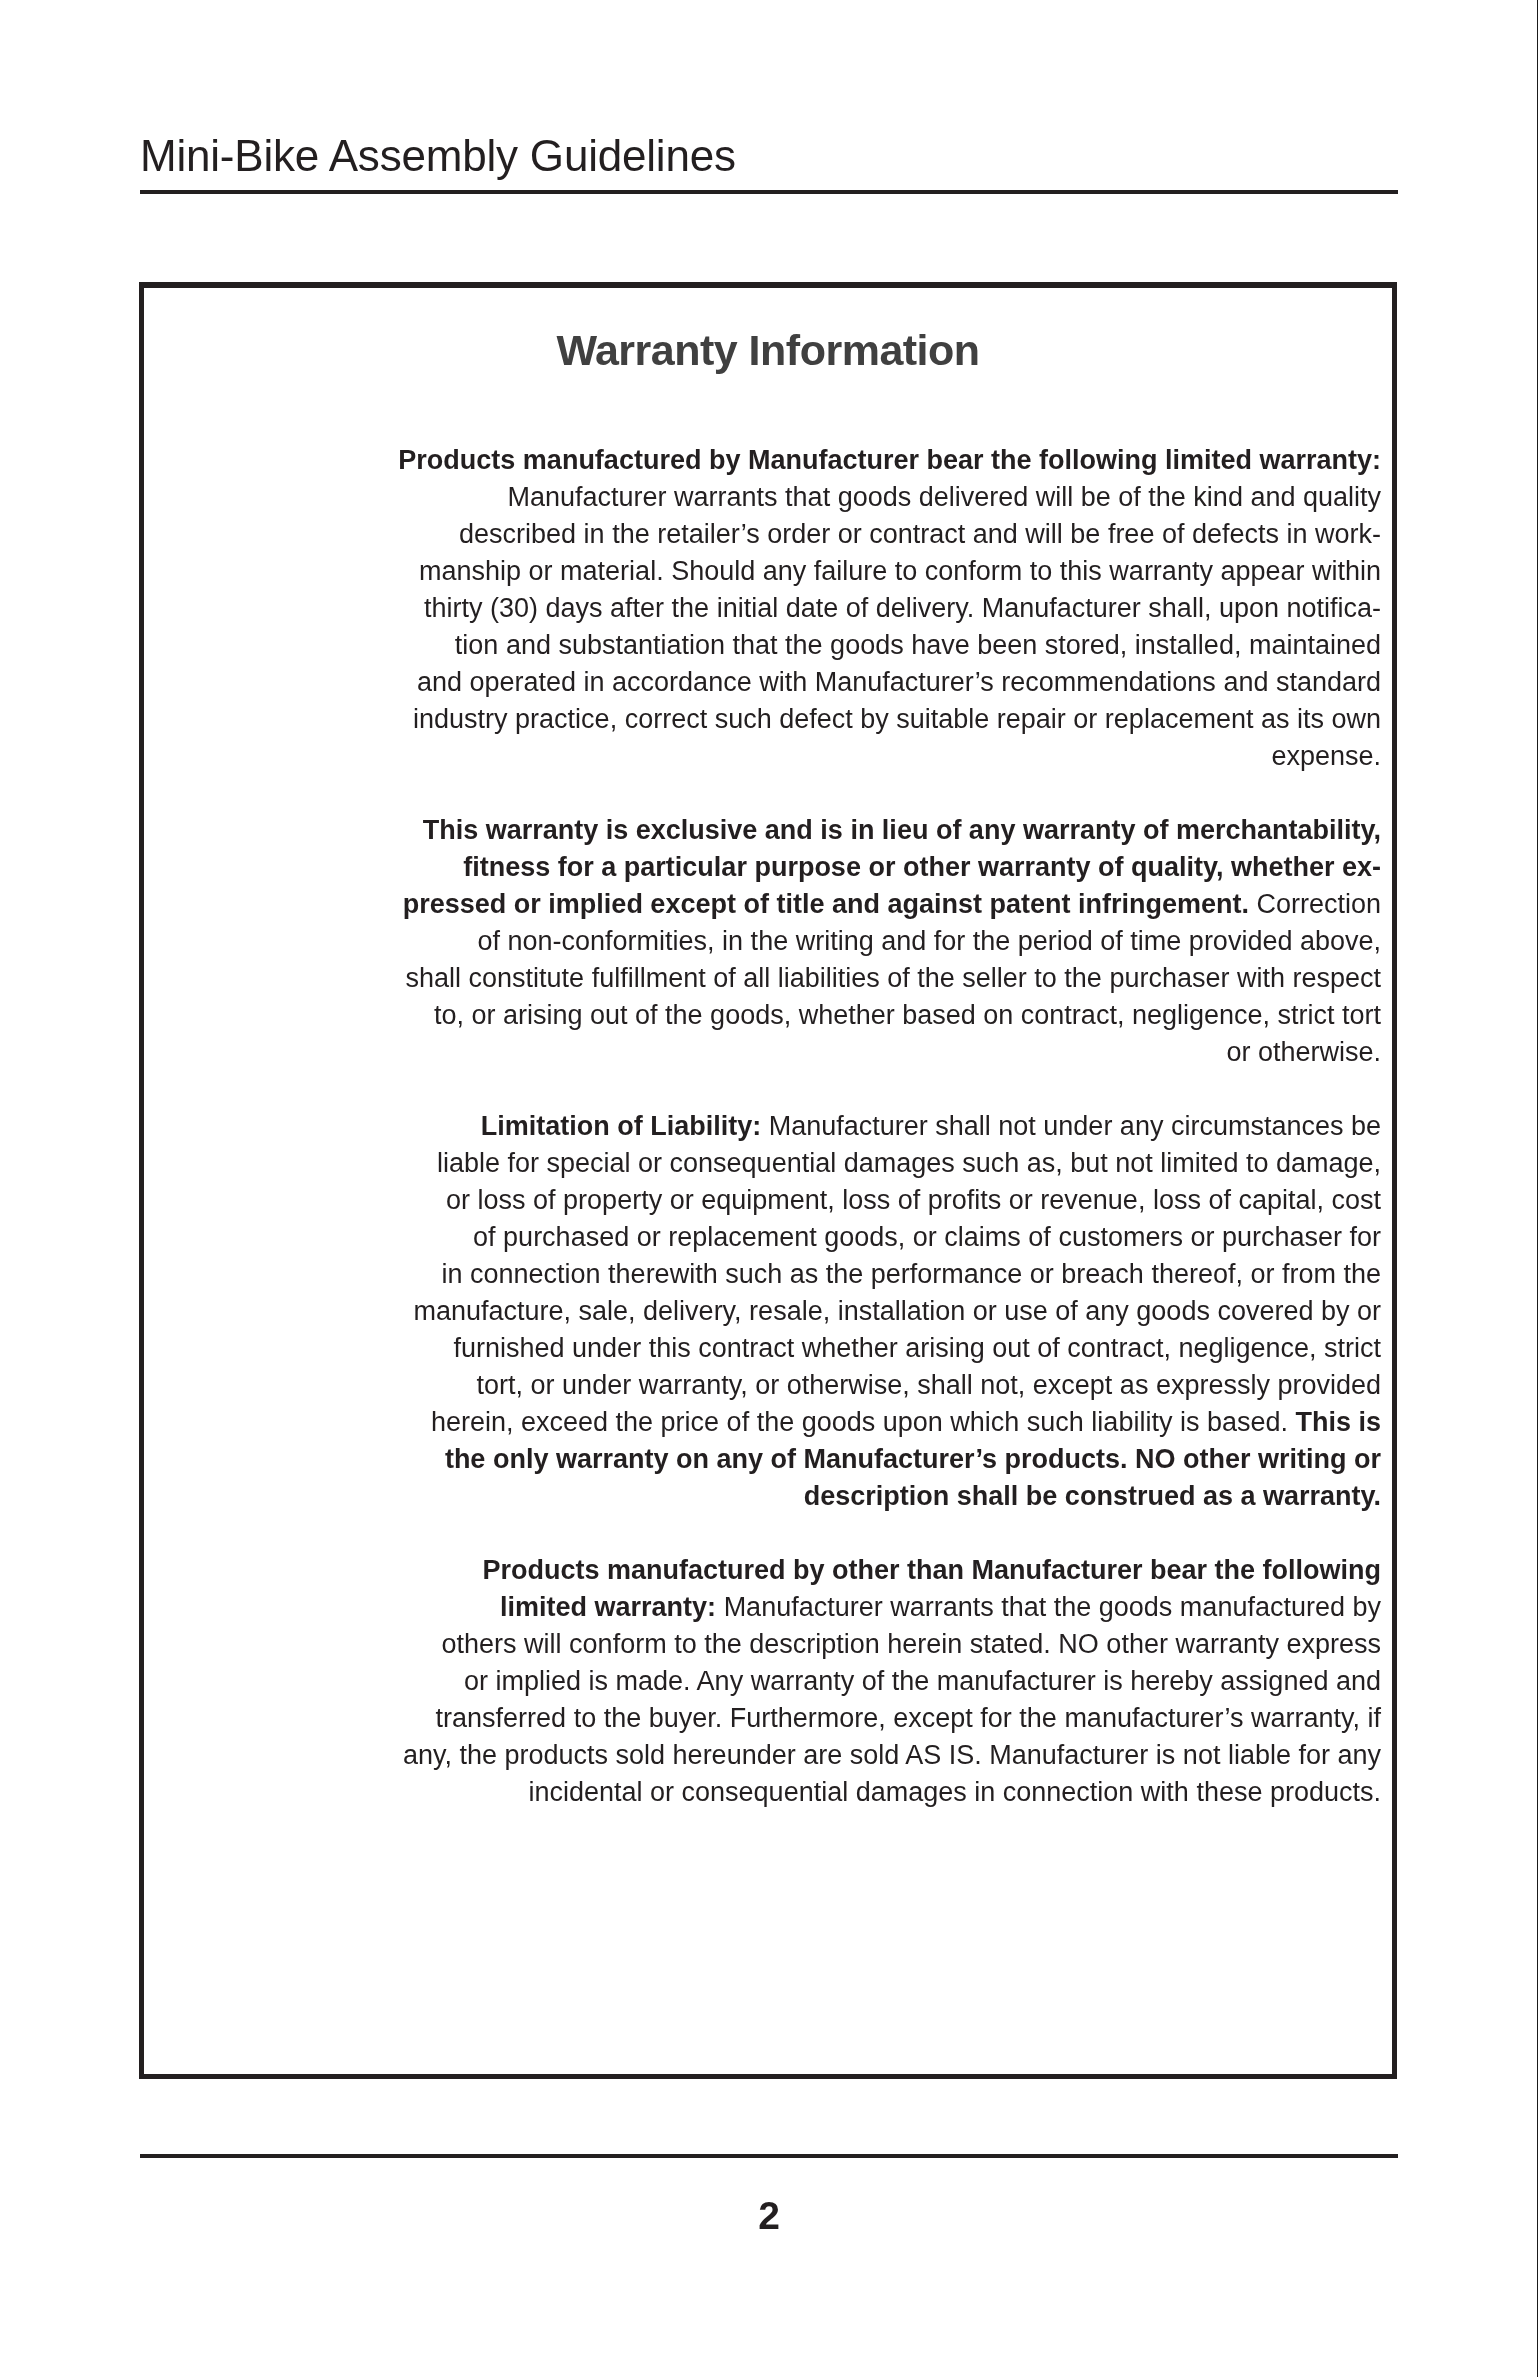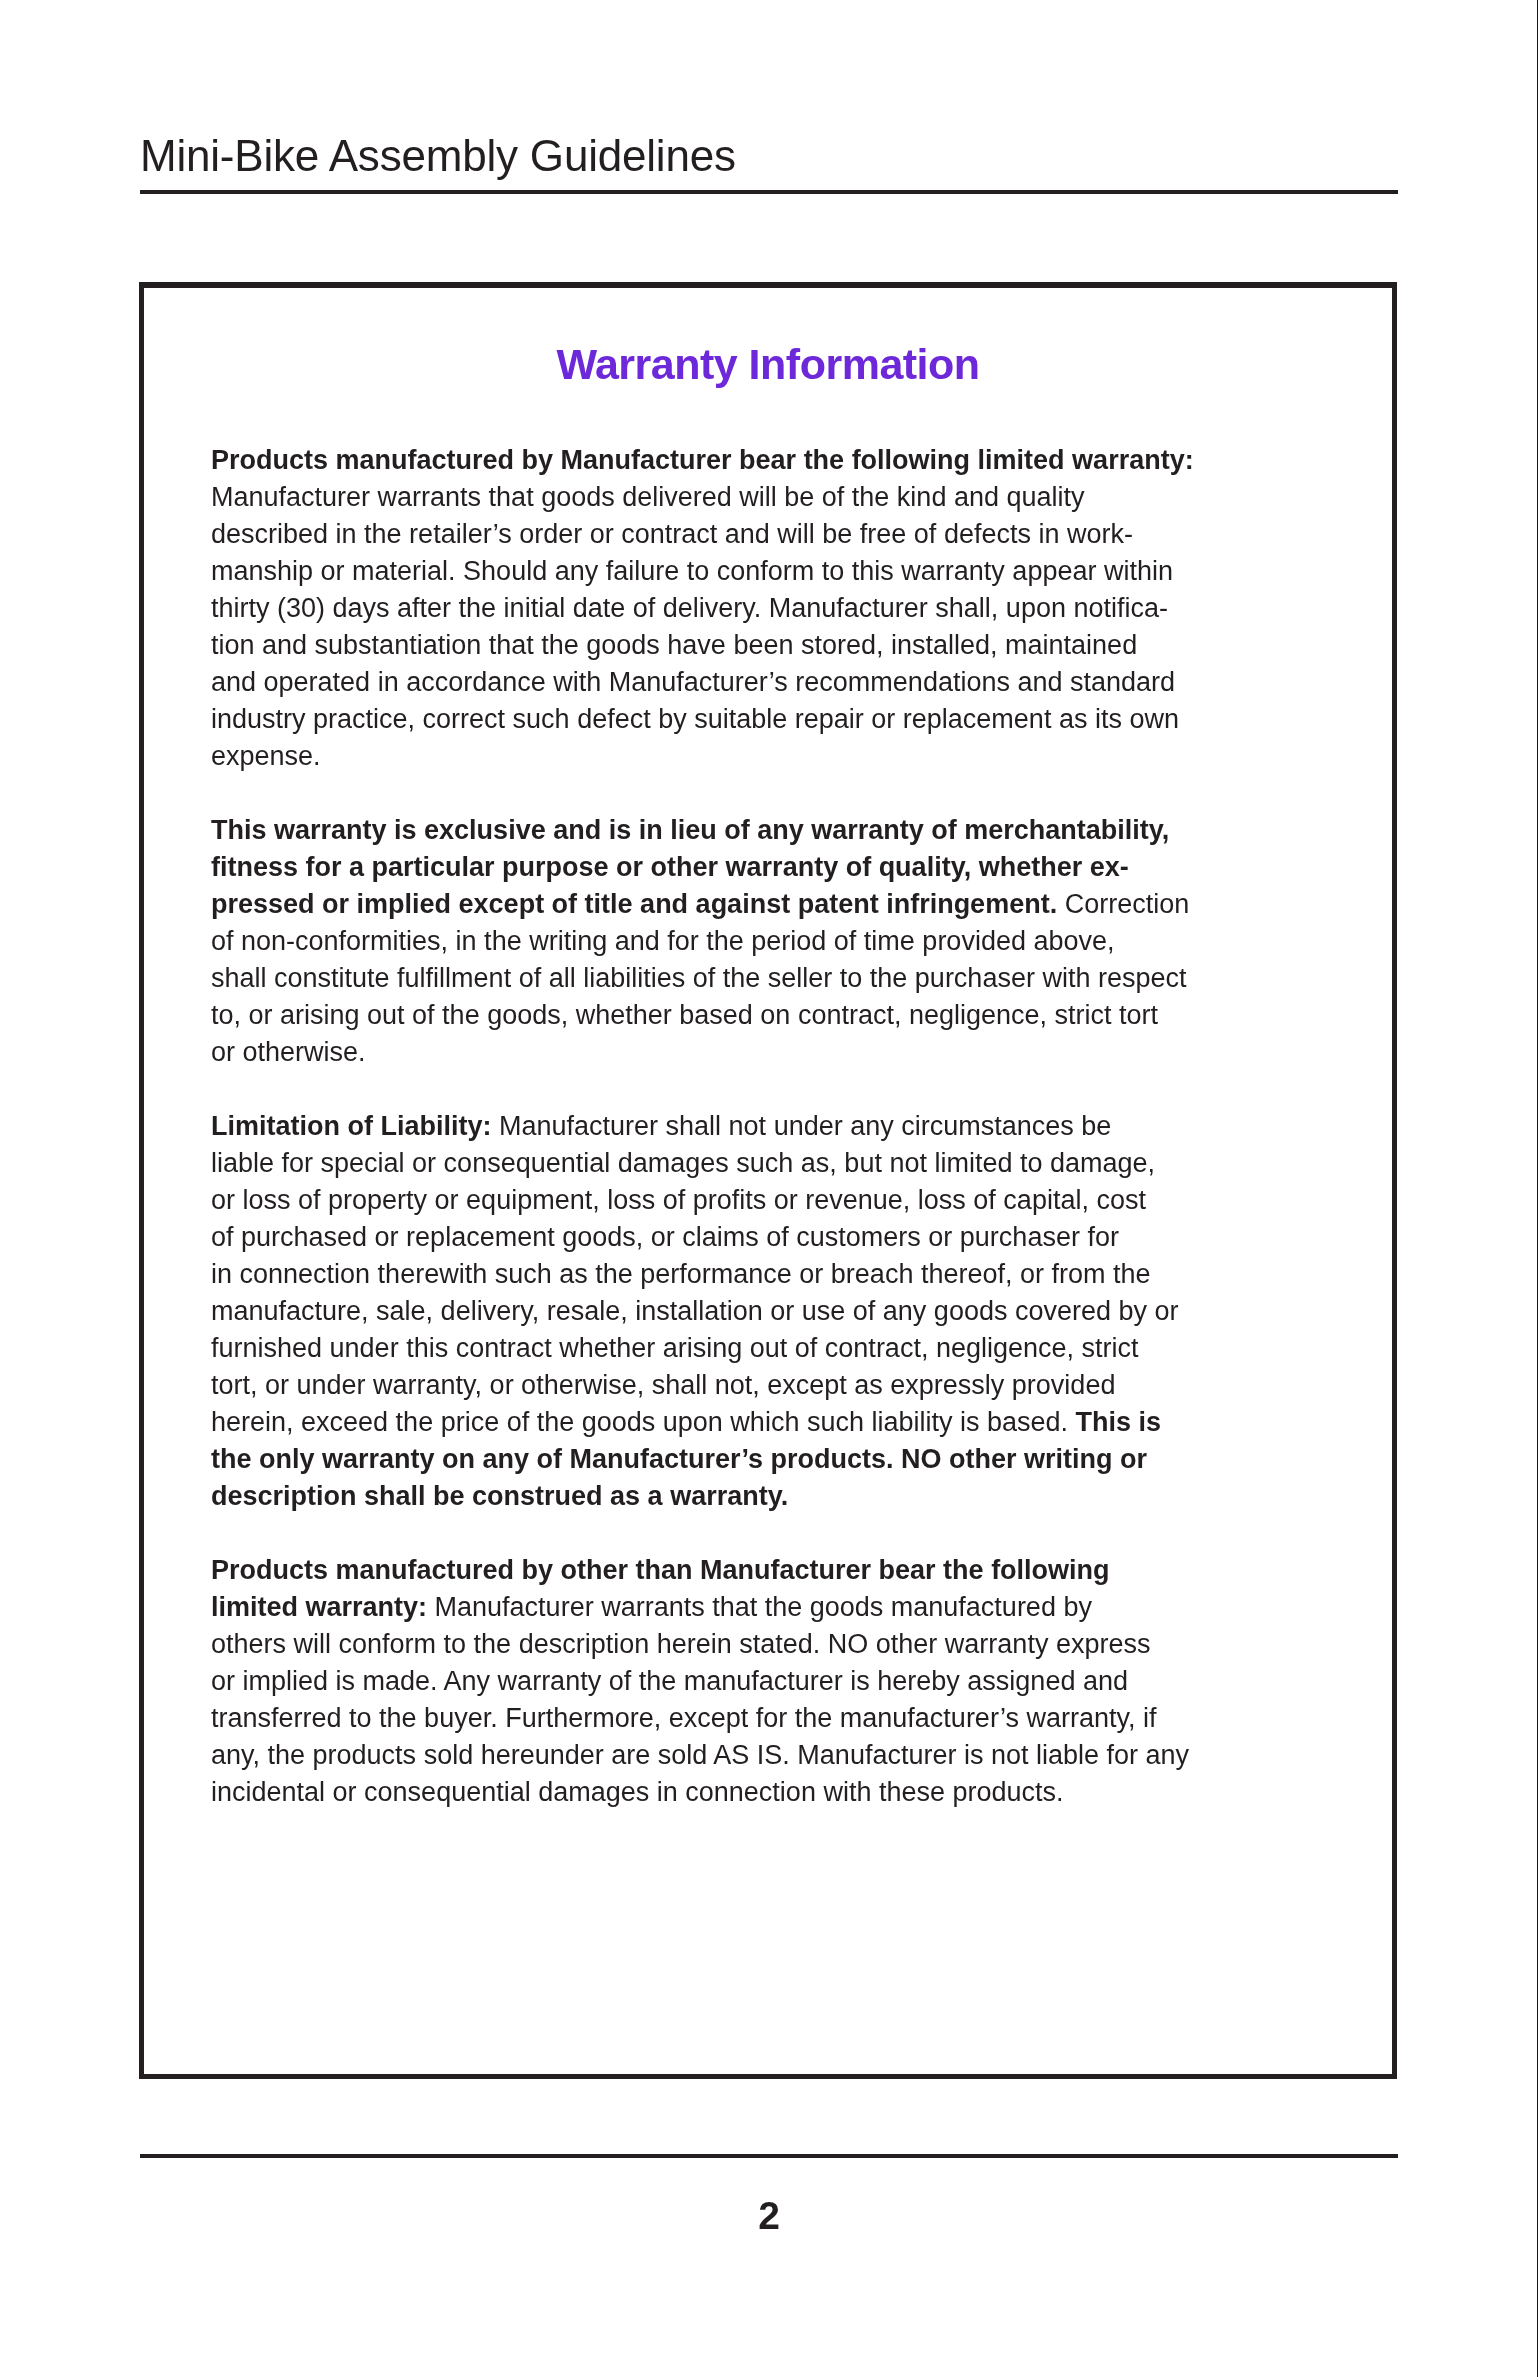--- a/index.html
+++ b/index.html
@@ -51,35 +51,36 @@
     height: 1786px;
     border-top: 6.7px solid #231f20;
     border-left: 5.7px solid #231f20;
     border-right: 5.7px solid #231f20;
     border-bottom: 5.7px solid #231f20;
   }
   .box-title {
     position: absolute;
     left: 0;
     right: 0;
-    top: 50px;
+    top: 36px;
     text-align: center;
     font-size: 43px;
     line-height: 53px;
     font-weight: 700;
     letter-spacing: -0.5px;
-    color: #6d28d9;
+    color: #404040;
   }
   .body-text {
     position: absolute;
     left: 67px;
     width: 1170px;
     font-size: 27px;
     line-height: 37px;
     color: #231f20;
+    text-align: right;
   }
   .line {
     display: block;
     white-space: nowrap;
     height: 37px;
   }
   .b { font-weight: 700; }
   .para { display: block; }
   .para + .para { margin-top: 37px; }
   .footer-rule {

